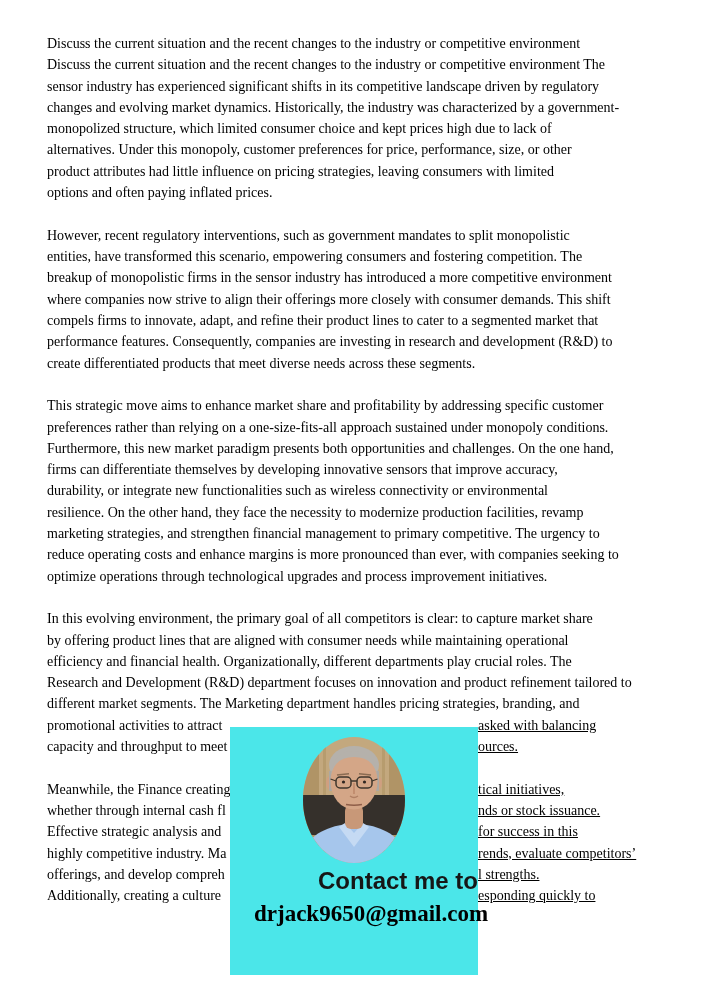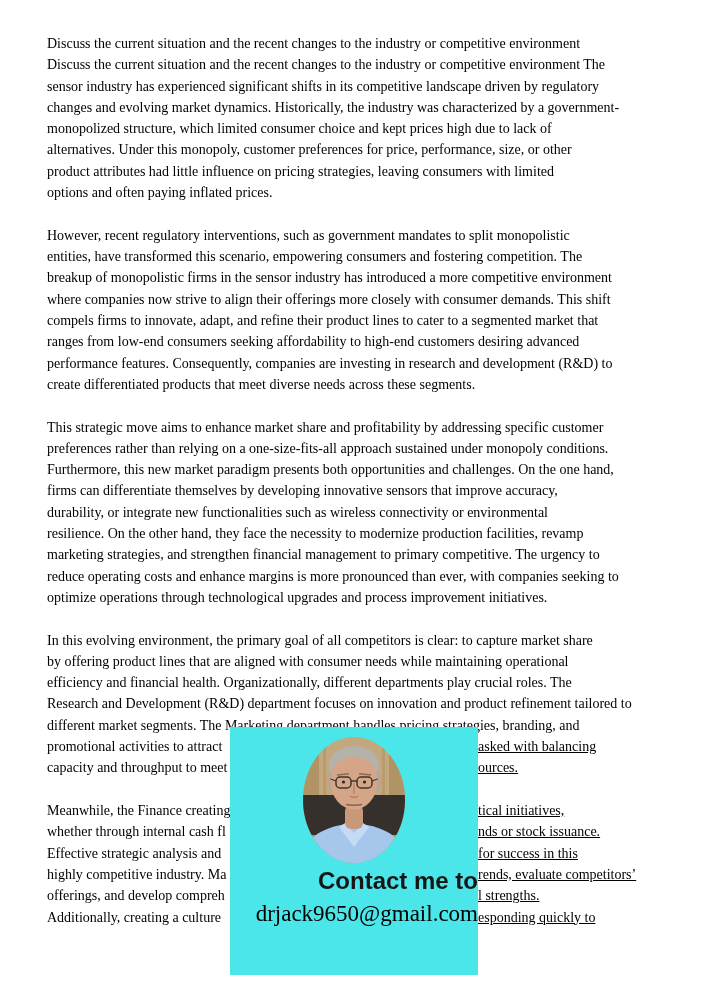--- a/index.html
+++ b/index.html
@@ -50,21 +50,21 @@
     margin-top: 3px;
     font-family: "Liberation Sans", sans-serif;
     font-weight: 700;
     font-size: 24px;
     line-height: 30px;
     color: #161616;
   }
   .email {
     margin-top: 5px;
     font-family: "Liberation Serif", serif;
-    font-weight: 400;
+    font-weight: 700;
     font-size: 23px;
     line-height: 26px;
     color: #000000;
     margin-left: 24px;
   }
 </style>
 </head>
 <body>
 
 <div class="page">
@@ -79,21 +79,20 @@
         <div class="line">alternatives. Under this monopoly, customer preferences for price, performance, size, or other</div>
         <div class="line">product attributes had little influence on pricing strategies, leaving consumers with limited</div>
         <div class="line">options and often paying inflated prices.</div>
       </div>
       <div class="para">
         <div class="line">However, recent regulatory interventions, such as government mandates to split monopolistic</div>
         <div class="line">entities, have transformed this scenario, empowering consumers and fostering competition. The</div>
         <div class="line">breakup of monopolistic firms in the sensor industry has introduced a more competitive environment</div>
         <div class="line">where companies now strive to align their offerings more closely with consumer demands. This shift</div>
         <div class="line">compels firms to innovate, adapt, and refine their product lines to cater to a segmented market that</div>
-        <div class="line">ranges from low-end consumers seeking affordability to high-end customers desiring advanced</div>
         <div class="line">performance features. Consequently, companies are investing in research and development (R&amp;D) to</div>
         <div class="line">create differentiated products that meet diverse needs across these segments.</div>
       </div>
       <div class="para">
         <div class="line">This strategic move aims to enhance market share and profitability by addressing specific customer</div>
         <div class="line">preferences rather than relying on a one-size-fits-all approach sustained under monopoly conditions.</div>
         <div class="line">Furthermore, this new market paradigm presents both opportunities and challenges. On the one hand,</div>
         <div class="line">firms can differentiate themselves by developing innovative sensors that improve accuracy,</div>
         <div class="line">durability, or integrate new functionalities such as wireless connectivity or environmental</div>
         <div class="line">resilience. On the other hand, they face the necessity to modernize production facilities, revamp</div>

